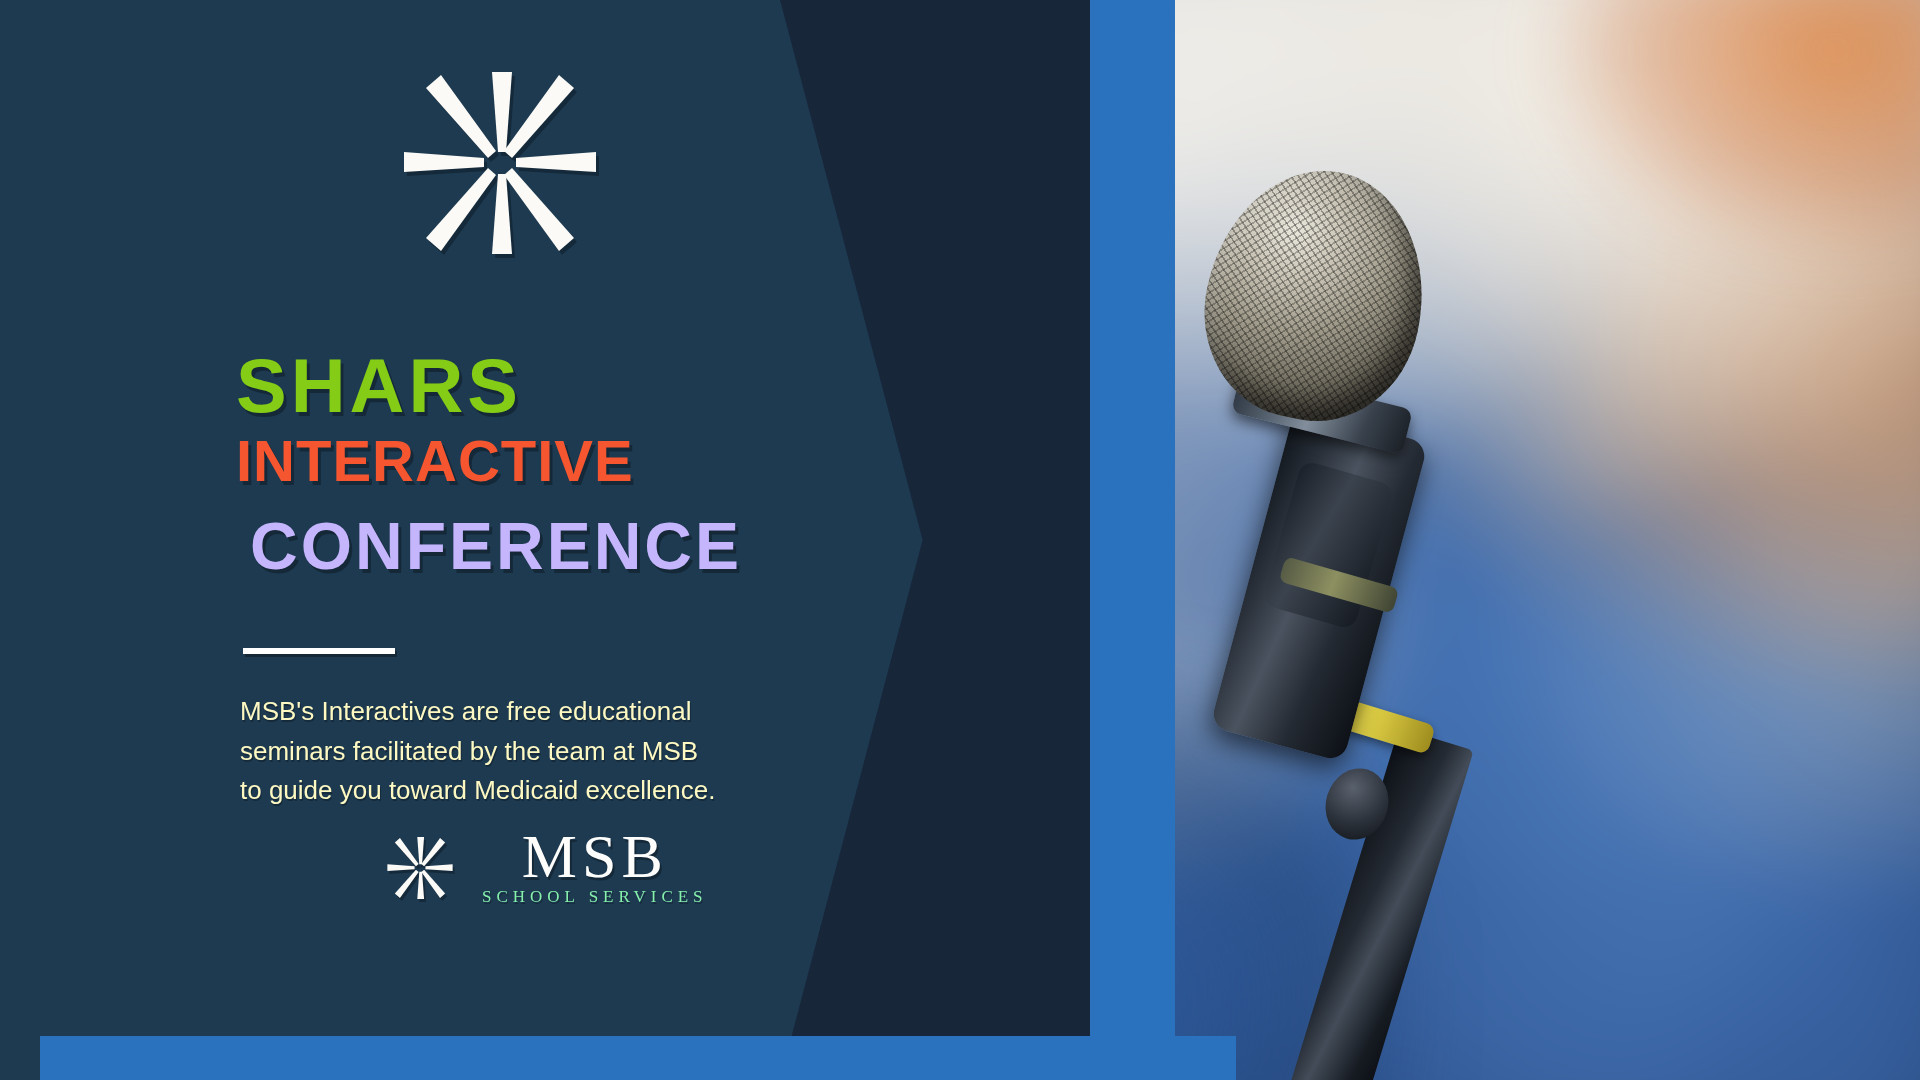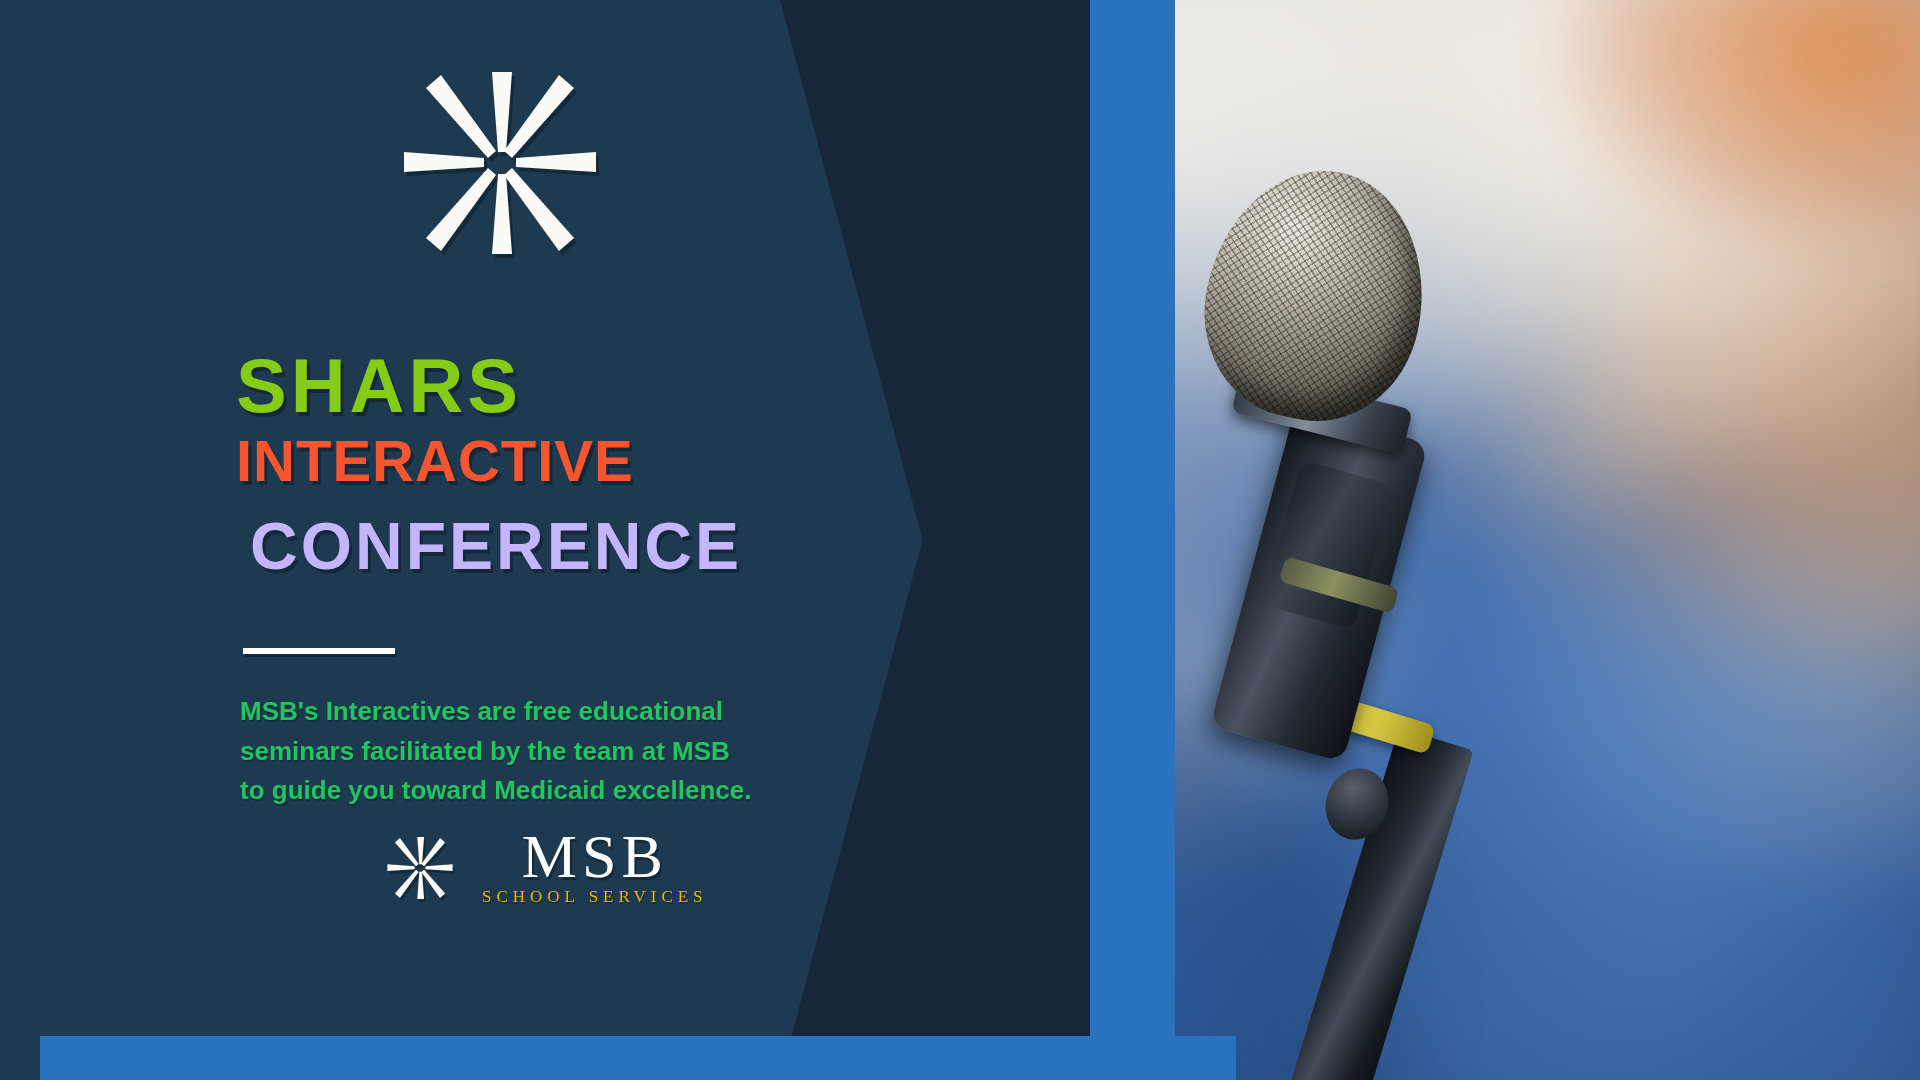--- a/index.html
+++ b/index.html
@@ -173,39 +173,39 @@
   }
 
   .divider {
     position:absolute; left:243px; top:648px;
     width:152px; height:6px; background:#ffffff;
     box-shadow:2px 3px 0 rgba(0,0,0,.3);
   }
 
   .blurb {
     position:absolute; left:240px; top:692px; width:620px;
-    font-size:26px; line-height:1.52; color:#22c55e; font-weight:700;
+    font-size:26px; line-height:1.52; color:#fef9c3; font-weight:400;
     text-shadow:1px 2px 0 rgba(0,0,0,.28);
   }
   .blurb div { white-space:nowrap; }
 
   .msb-lockup {
     position:absolute; left:386px; top:828px;
     display:flex; align-items:center; gap:28px;
   }
   .msb-lockup .mark svg { display:block; filter:drop-shadow(2px 3px 0 rgba(0,0,0,.28)); }
   .msb-words { display:flex; flex-direction:column; align-items:center; }
   .msb-name {
     font-family:"Liberation Serif", serif;
     font-size:62px; line-height:.92; color:#fdfdfb; letter-spacing:5px;
     text-shadow:2px 3px 0 rgba(0,0,0,.3);
   }
   .msb-tag {
     font-family:"Liberation Serif", serif;
-    font-size:17px; letter-spacing:5px; color:#eab308;
+    font-size:17px; letter-spacing:5px; color:#86efac;
     margin-top:2px;
     text-shadow:1px 2px 0 rgba(0,0,0,.28);
   }
 
   
   .bottom-bar {
     position:absolute; left:40px; bottom:0;
     width:1196px; height:44px;
     background:#2a72be;
     z-index:6;

